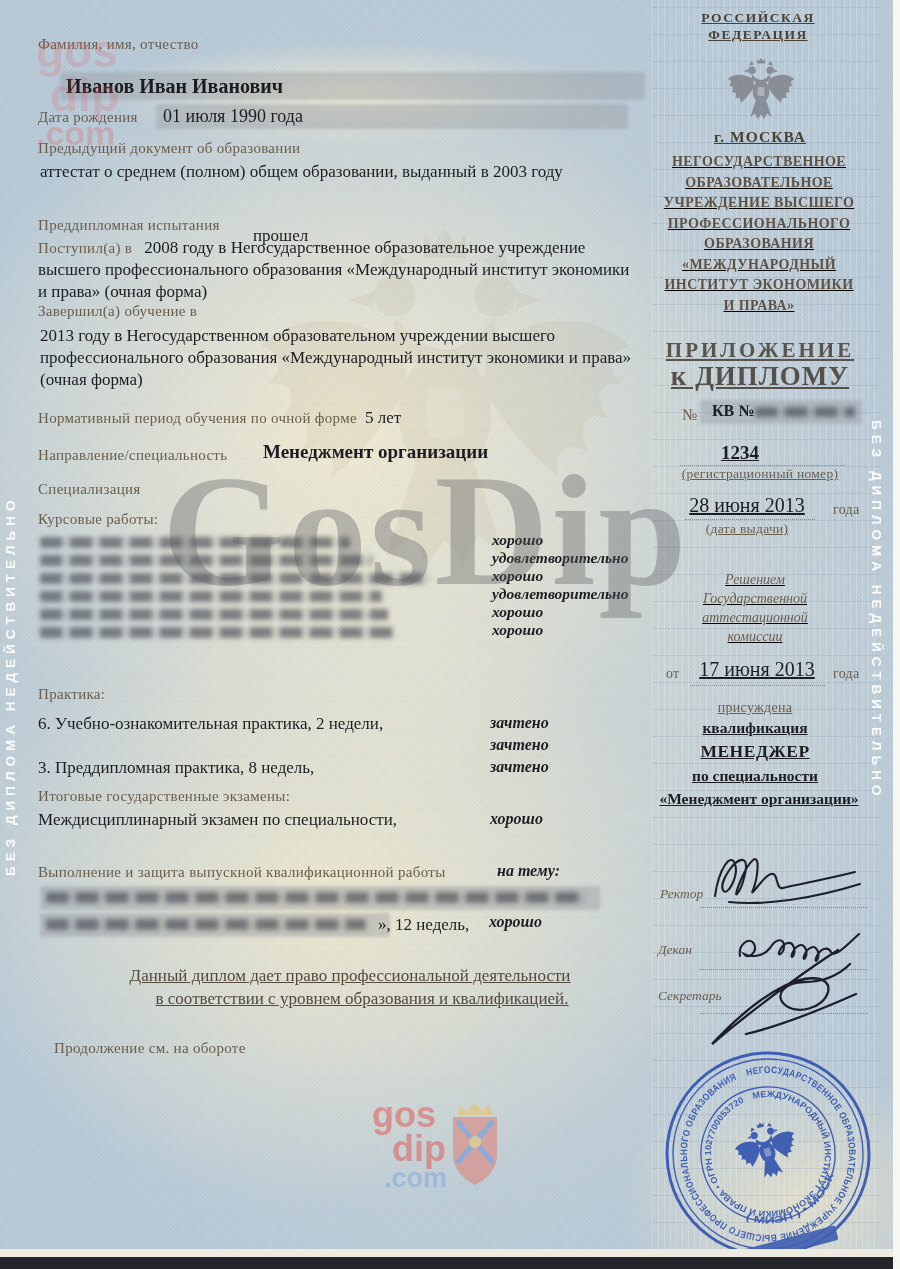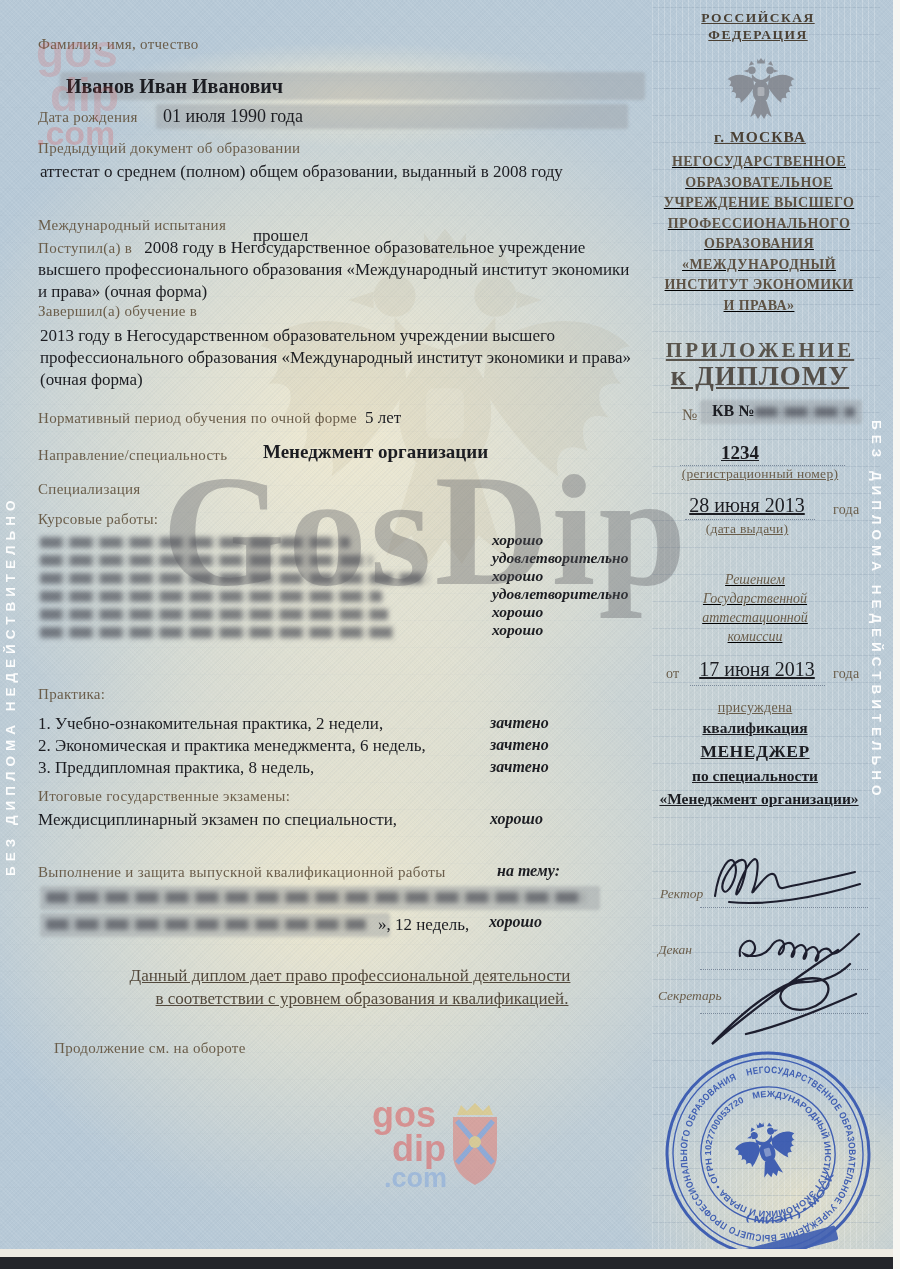--- a/index.html
+++ b/index.html
@@ -80,23 +80,23 @@
     </svg>
 
   <div class="abs content lbl" style="left:38px;top:36px">Фамилия, имя, отчество</div>
   <div class="abs content redact" style="left:60px;top:72px;width:585px;height:28px"></div>
   <div class="abs content val b" style="left:66px;top:75px;font-size:20px;z-index:11">Иванов Иван Иванович</div>
   <div class="abs content lbl" style="left:38px;top:109px">Дата рождения</div>
   <div class="abs content redact" style="left:156px;top:104px;width:472px;height:25px"></div>
   <div class="abs content val" style="left:163px;top:106px;font-size:18px;z-index:11">01 июля 1990 года</div>
 
   <div class="abs content lbl" style="left:38px;top:140px">Предыдущий документ об образовании</div>
-  <div class="abs content val" style="left:40px;top:162px">аттестат о среднем (полном) общем образовании, выданный в 2008 году</div>
-
-  <div class="abs content lbl" style="left:38px;top:217px">Международный испытания</div>
+  <div class="abs content val" style="left:40px;top:162px">аттестат о среднем (полном) общем образовании, выданный в 2003 году</div>
+
+  <div class="abs content lbl" style="left:38px;top:217px">Преддипломная испытания</div>
   <div class="abs content val" style="left:253px;top:226px">прошел</div>
 
   <div class="abs content" style="left:38px;top:237px;width:600px;line-height:22px">
     <span class="lbl">Поступил(а) в</span>&nbsp;&nbsp;
     <span class="val">2008 году в Негосударственное образовательное учреждение высшего профессионального образования «Международный институт экономики и права» (очная форма)</span>
   </div>
 
   <div class="abs content lbl" style="left:38px;top:303px">Завершил(а) обучение в</div>
   <div class="abs content val" style="left:40px;top:325px;width:600px;line-height:22px">2013 году в Негосударственном образовательном учреждении высшего профессионального образования «Международный институт экономики и права» (очная форма)</div>
 
@@ -118,23 +118,22 @@
   <div class="abs content wbar" style="left:40px;top:573px;width:390px"></div>
   <div class="abs content grade" style="left:492px;top:567px">хорошо</div>
   <div class="abs content wbar" style="left:40px;top:591px;width:342px"></div>
   <div class="abs content grade" style="left:492px;top:585px">удовлетворительно</div>
   <div class="abs content wbar" style="left:40px;top:609px;width:348px"></div>
   <div class="abs content grade" style="left:492px;top:603px">хорошо</div>
   <div class="abs content wbar" style="left:40px;top:627px;width:354px"></div>
   <div class="abs content grade" style="left:492px;top:621px">хорошо</div>
 
   <div class="abs content lbl" style="left:38px;top:686px">Практика:</div>
-  <div class="abs content val" style="left:38px;top:714px">1. Учебно-ознакомительная практика, 2 недели,</div>
+  <div class="abs content val" style="left:38px;top:714px">6. Учебно-ознакомительная практика, 2 недели,</div>
   <div class="abs content grade" style="left:490px;top:714px;font-size:16px">зачтено</div>
-  <div class="abs content val" style="left:38px;top:736px">2. Экономическая и практика менеджмента, 6 недель,</div>
   <div class="abs content grade" style="left:490px;top:736px;font-size:16px">зачтено</div>
   <div class="abs content val" style="left:38px;top:758px">3. Преддипломная практика, 8 недель,</div>
   <div class="abs content grade" style="left:490px;top:758px;font-size:16px">зачтено</div>
 
   <div class="abs content lbl" style="left:38px;top:788px">Итоговые государственные экзамены:</div>
   <div class="abs content val" style="left:38px;top:810px">Междисциплинарный экзамен по специальности,</div>
   <div class="abs content grade" style="left:490px;top:810px;font-size:16px">хорошо</div>
 
   <div class="abs content lbl" style="left:38px;top:864px">Выполнение и защита выпускной квалификационной работы</div>
   <div class="abs content grade" style="left:497px;top:862px;font-size:16px">на тему:</div>

